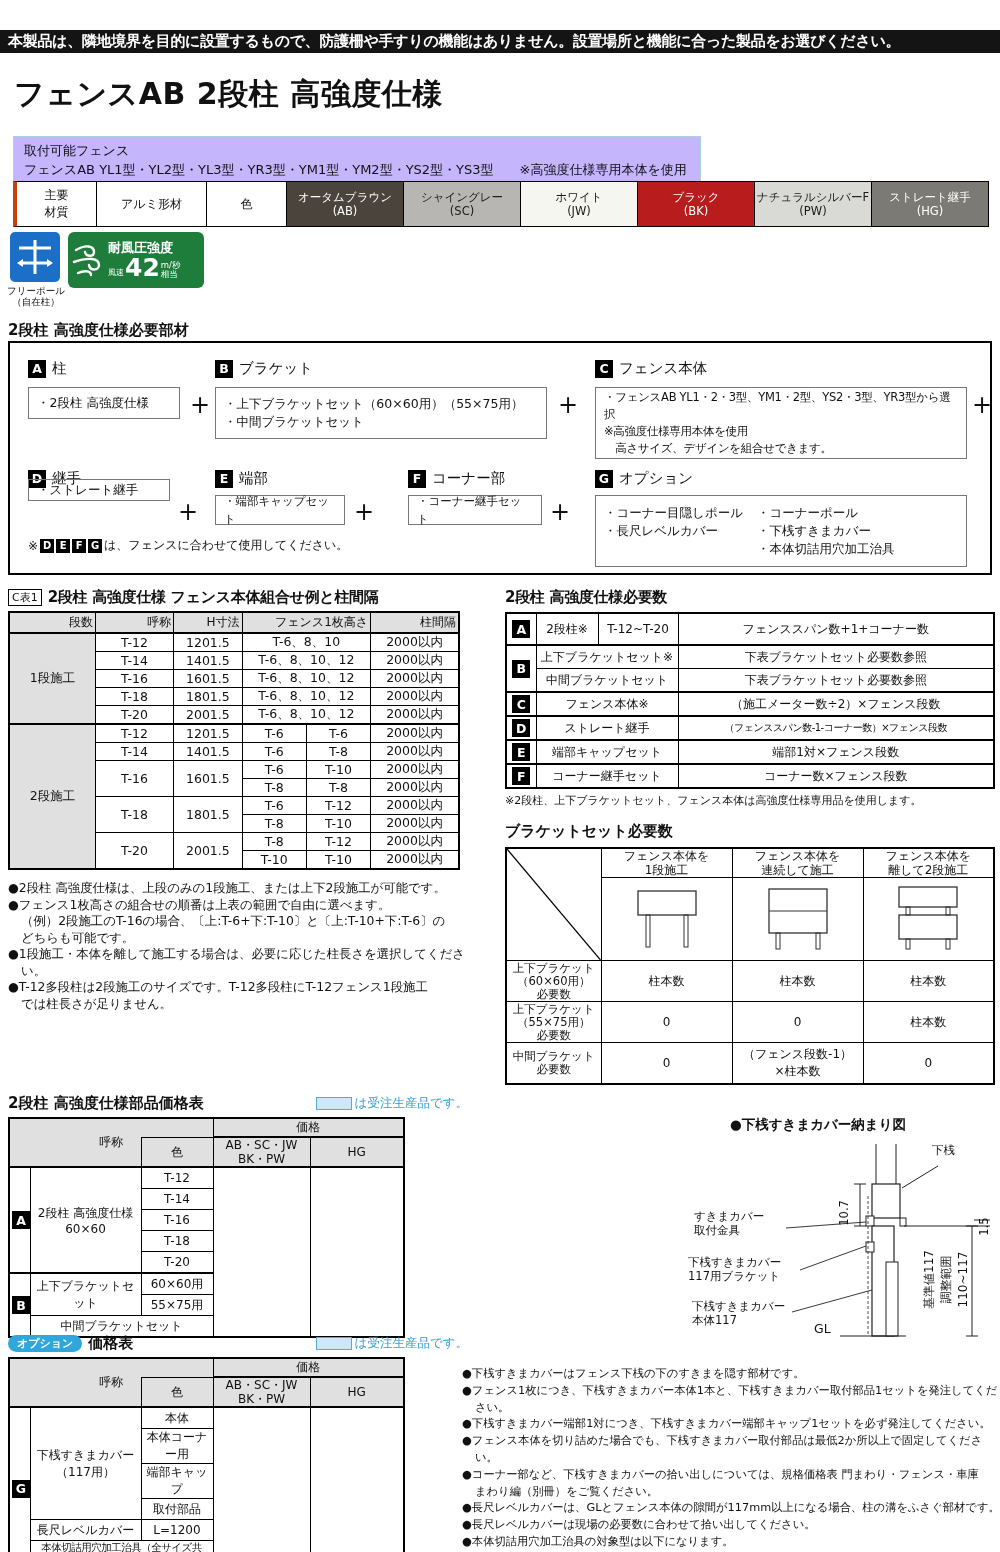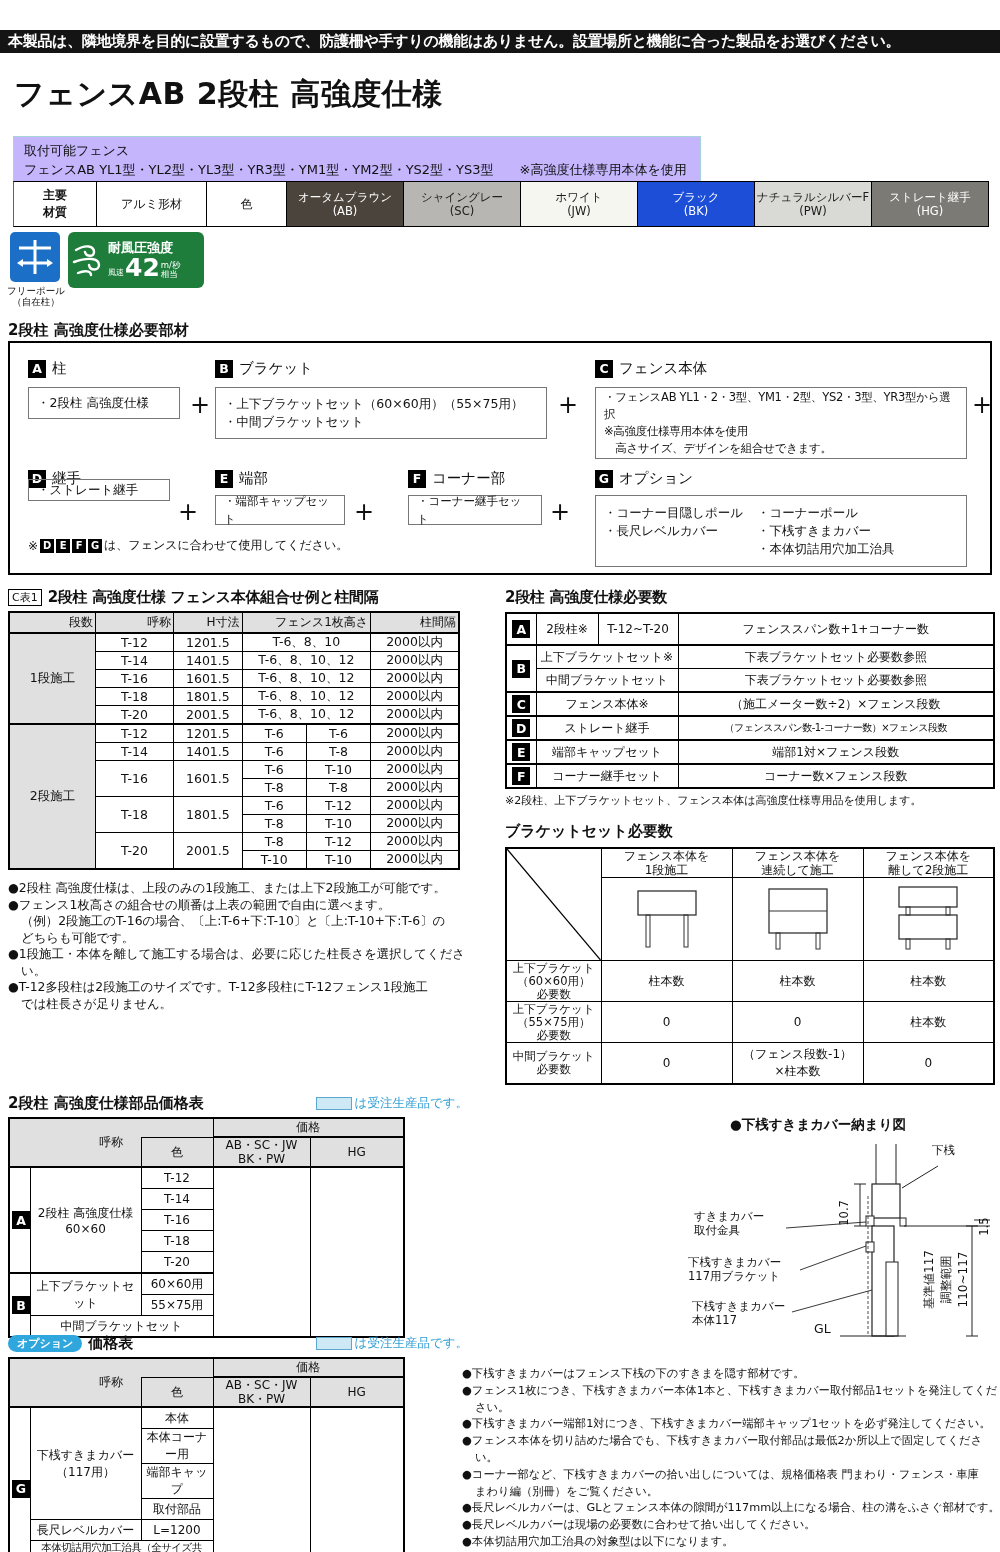--- a/index.html
+++ b/index.html
@@ -13,21 +13,21 @@
     font-size:15px;font-weight:bold;line-height:23px;padding-left:8px;box-sizing:border-box;letter-spacing:-0.3px;}
   .title{top:74px;left:14px;font-size:30px;font-weight:bold;letter-spacing:0.5px;}
   .compatbox{top:128px;left:13px;width:688px;height:47px;border:1px solid #a9d3da;background:#c4b5fd;
     box-sizing:border-box;padding:4px 10px;font-size:13px;line-height:19px;margin-top:8px;}
   .compat2{display:flex;gap:26px;}
 
   
   .mattable{top:181px;left:13px;display:flex;height:46px;font-size:12px;}
   .mcell{border:1px solid #000;border-left:none;display:flex;align-items:center;justify-content:center;
     text-align:center;box-sizing:border-box;height:46px;background:#fff;}
-  .mcell.first{border-left:1px solid #c2410c;font-weight:bold;}
+  .mcell.first{border-left:4px solid #c2410c;}
   .swatch{width:117px;flex-direction:column;line-height:14px;font-size:11.5px;}
 
   
   .freepole{top:232px;left:10px;width:50px;height:50px;background:#1c6fc6;border-radius:5px;
     display:flex;align-items:center;justify-content:center;}
   .freepole-label{top:285px;left:0px;width:72px;text-align:center;font-size:9.5px;line-height:11px;}
   .windbadge{top:232px;left:68px;width:136px;height:56px;background:#1f7d3c;border-radius:6px;color:#fff;
     display:flex;align-items:center;box-sizing:border-box;padding:3px 6px 3px 4px;}
   .windtxt{display:flex;flex-direction:column;margin-left:2px;}
   .windtitle{font-size:13px;font-weight:bold;line-height:15px;}
@@ -145,21 +145,21 @@
       <span>(AB)</span>
     </div>
     <div class="mcell swatch" style="background: rgb(183, 182, 178); color: rgb(26, 26, 26);">
       <span>シャイングレー</span>
       <span>(SC)</span>
     </div>
     <div class="mcell swatch" style="background: rgb(246, 246, 241); color: rgb(26, 26, 26);">
       <span>ホワイト</span>
       <span>(JW)</span>
     </div>
-    <div class="mcell swatch" style="background: #1d4ed8; color: rgb(255, 255, 255);">
+    <div class="mcell swatch" style="background: #b91c1c; color: rgb(255, 255, 255);">
       <span>ブラック</span>
       <span>(BK)</span>
     </div>
     <div class="mcell swatch" style="background: rgb(217, 217, 214); color: rgb(26, 26, 26);">
       <span>ナチュラルシルバーF</span>
       <span>(PW)</span>
     </div>
     <div class="mcell swatch" style="background: rgb(124, 122, 117); color: rgb(255, 255, 255);">
       <span>ストレート継手</span>
       <span>(HG)</span>

